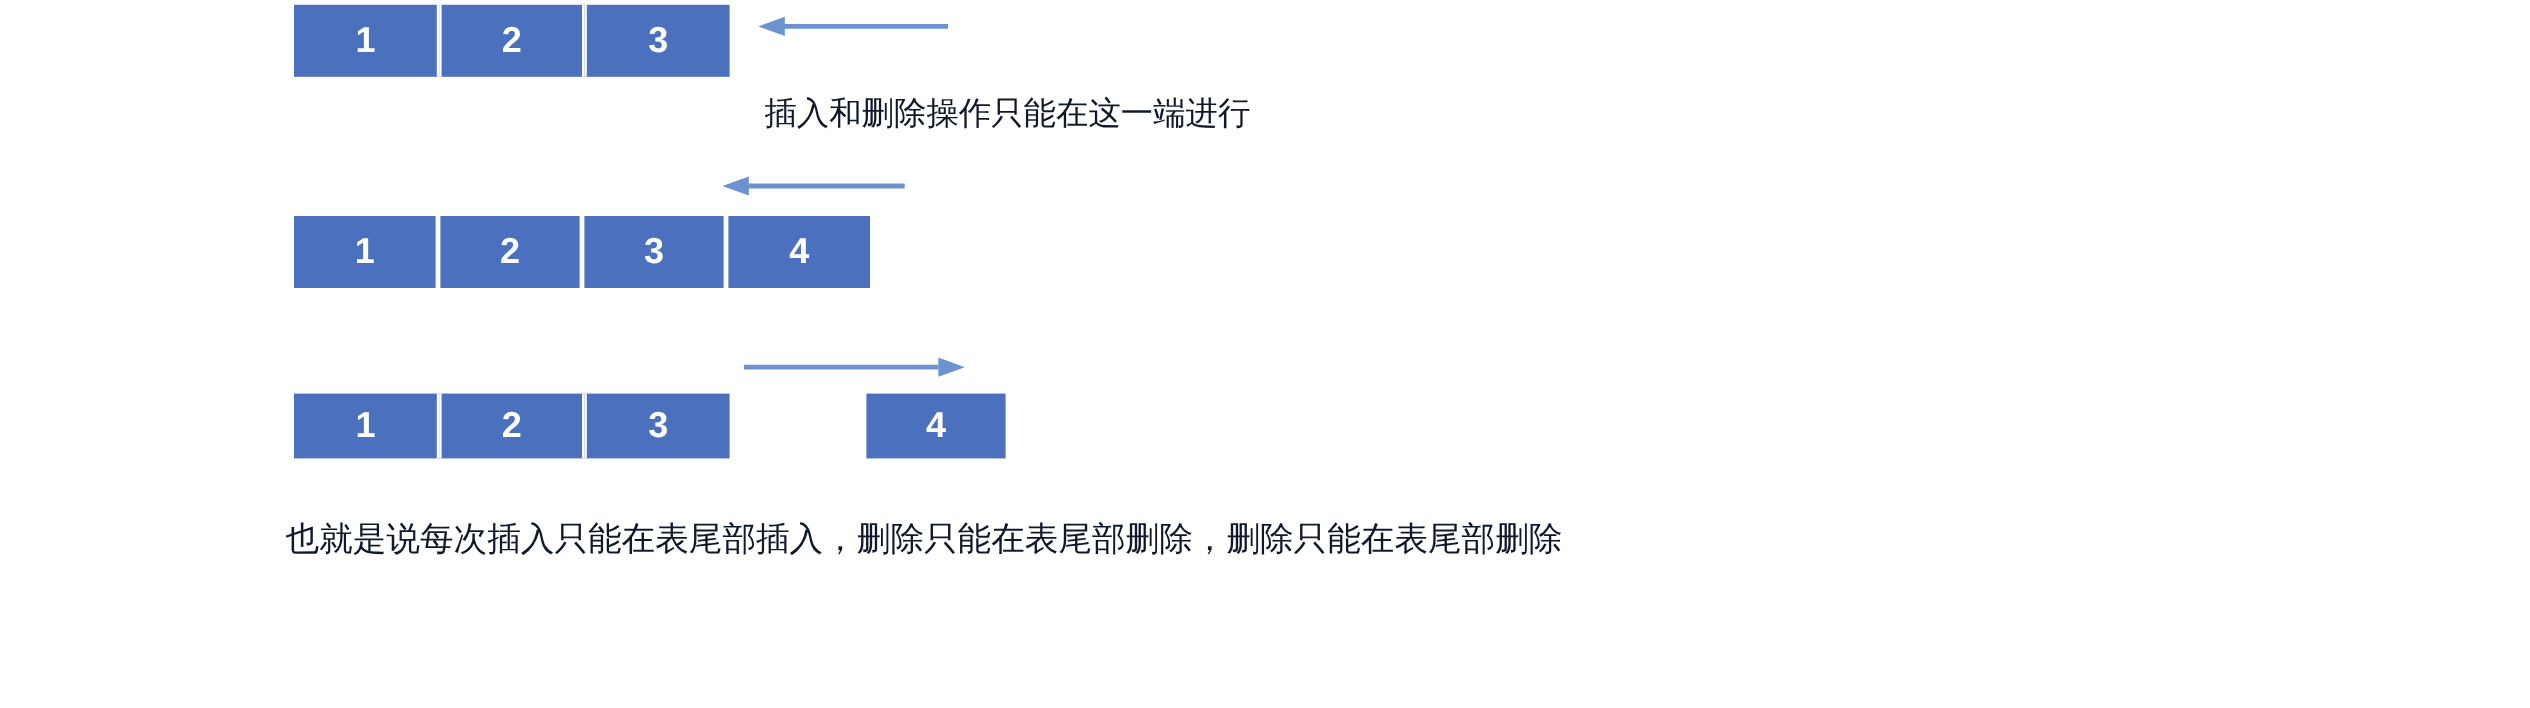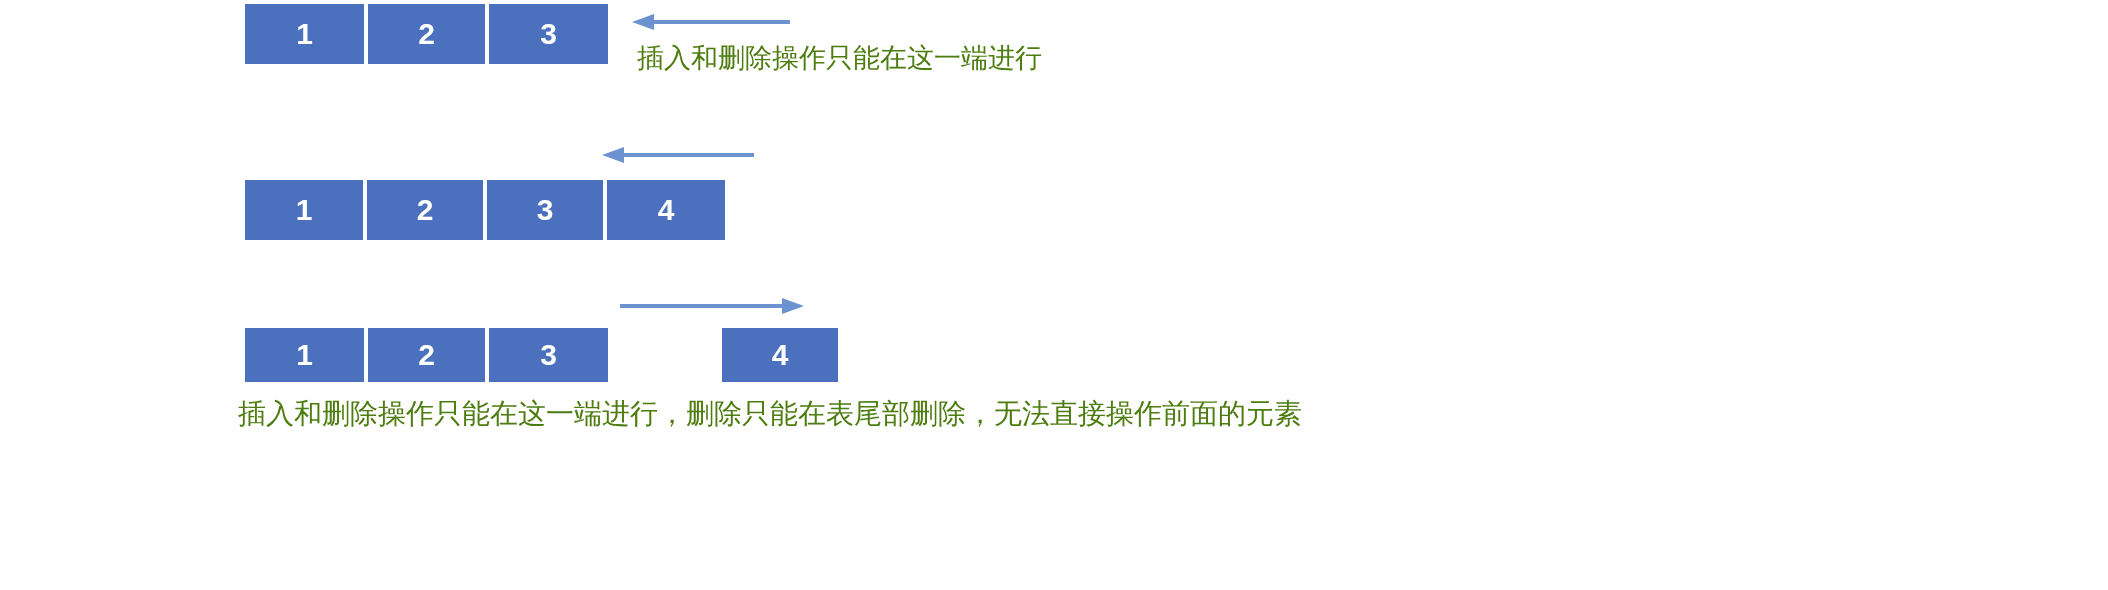--- a/index.html
+++ b/index.html
@@ -68,25 +68,26 @@
   }
   .arrow svg { display: block; }
 
   #arrow1 { left: 632px; top: 12px; width: 158px; }
   #arrow2 { left: 602px; top: 145px; width: 152px; }
   #arrow3 { left: 620px; top: 296px; width: 184px; }
 
   
   .caption {
     position: absolute;
-    color: #4d7c0f;
+    color: #0f172a;
     font-size: 27px;
     line-height: 1.25;
     white-space: nowrap;
     font-family: Liberation Serif, serif;
+    margin-top: 36px;
   }
   #caption1 { left: 637px; top: 42px; }
   #caption2 { left: 238px; top: 396px; font-size: 28px; }
 </style>
 </head>
 <body>
 
 <div class="stage">
 
   <div class="row" id="row1">
@@ -128,15 +129,15 @@
   <div class="row" id="row3a">
     <div class="cell first">1</div>
     <div class="cell">2</div>
     <div class="cell last">3</div>
   </div>
 
   <div class="row" id="row3b">
     <div class="cell first last">4</div>
   </div>
 
-  <div class="caption" id="caption2">插入和删除操作只能在这一端进行，删除只能在表尾部删除，无法直接操作前面的元素</div>
+  <div class="caption" id="caption2">也就是说每次插入只能在表尾部插入，删除只能在表尾部删除，删除只能在表尾部删除</div>
 
 </div>
 
 </body></html>

